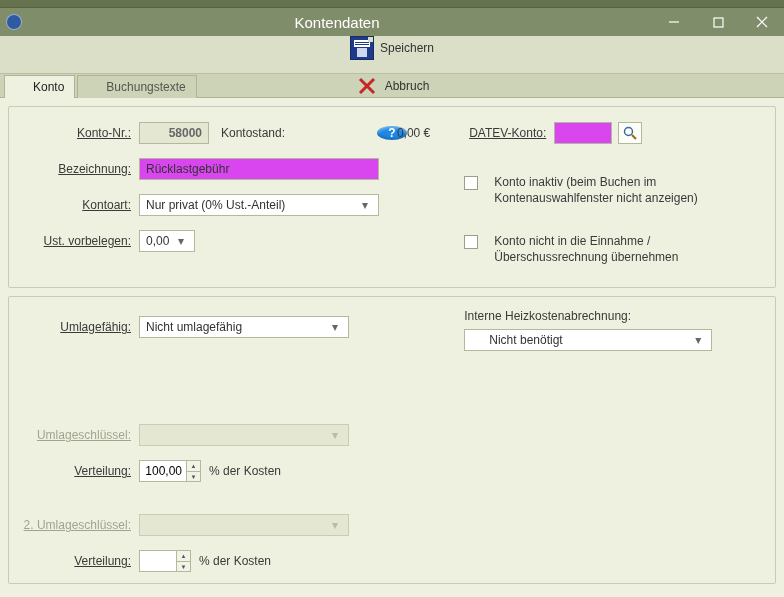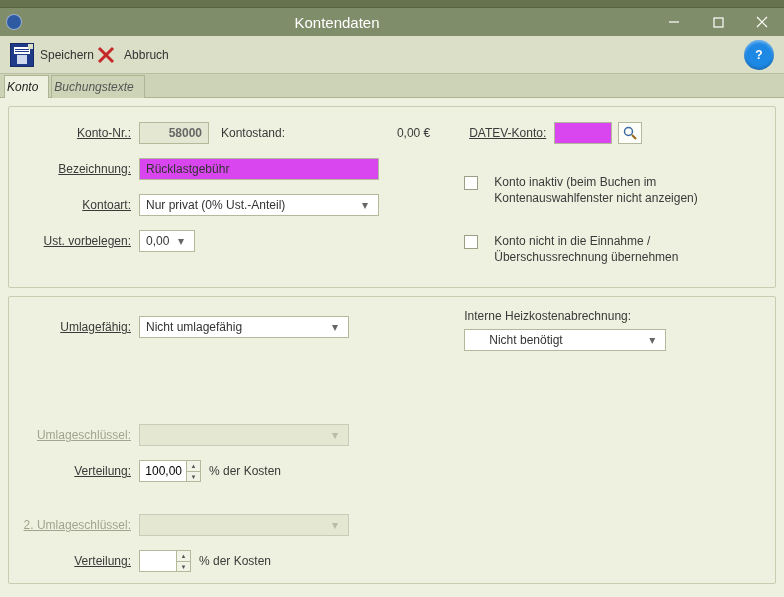--- a/index.html
+++ b/index.html
@@ -10,29 +10,29 @@
   .titlebar { height: 28px; background: #808d6a; display: flex; align-items: center; color: #fff; }
   .titlebar .app-icon { width: 16px; height: 16px; border-radius: 50%; background: #2d5aa0; border: 1px solid rgba(255,255,255,0.5); margin-left: 6px; flex:none;}
   .titlebar .title { flex: 1; text-align: center; font-size: 15px; color: #fff; }
   .titlebar .win-btn { width: 44px; height: 28px; display: flex; align-items: center; justify-content: center; color: #fff; }
   .titlebar .win-btn svg { stroke: #fff; }
 
   
   .menustrip { height: 8px; background: #66714e; border-bottom: 1px solid #55613f; }
 
   
-  .toolbar { height: 38px; background: #dbdfc8; border-bottom: 1px solid #b8bfa2; display: flex; align-items: center; padding: 0 10px; }
+  .toolbar { height: 38px; background: #dbdfc8; border-bottom: 1px solid #b8bfa2; display: flex; align-items: center; gap: 14px; padding: 0 10px; flex-direction: column; }
   .toolbar .tb-item { display: flex; align-items: center; gap: 6px; color: #333; cursor: pointer; }
   .toolbar .tb-item .ico { width: 24px; height: 24px; display: flex; align-items: center; justify-content: center; }
   .toolbar .spacer { flex: 1; }
   .help-btn { width: 30px; height: 30px; border-radius: 50%; background: #1e88e5; color: #fff; display:flex; align-items:center; justify-content:center; font-size:20px; font-weight:bold; box-shadow: inset 0 -2px 3px rgba(0,0,0,0.2), inset 0 2px 3px rgba(255,255,255,0.4); cursor:pointer; }
 
   
   .tabstrip { height: 24px; background: #cdd3b6; border-bottom: 1px solid #aeb594; display: flex; align-items: flex-end; padding-left: 4px; }
-  .tab { padding: 4px 10px 4px 2px; background: #cdd3b6; border: 1px solid #aeb594; border-bottom: none; margin-right: 2px; color: #555; position: relative; top:1px;font-style:italic;}
+  .tab { padding: 4px 10px 4px 28px; background: #cdd3b6; border: 1px solid #aeb594; border-bottom: none; margin-right: 2px; color: #555; position: relative; top:1px;}
   .tab.active { background: #eef1e0; color: #222; border-top:1px solid #aeb594;}
   
   
   .content { background: #eef1e0; height: calc(597px - 28px - 8px - 38px - 24px); padding: 8px; }
   .panel { border: 1px solid #c6cdb0; border-radius: 2px; background: #eef1e0; padding: 12px 10px; }
   .panel + .panel { margin-top: 8px; }
 
   .row { display: flex; align-items: center; min-height: 28px; margin-bottom: 8px; }
   .row:last-child { margin-bottom: 0; }
   .lbl { width: 120px; text-align: right; padding-right: 8px; color: #3a3a3a; text-decoration: underline; }
@@ -194,21 +194,21 @@
         <div class="row" style="margin-top:4px;">
           <div class="lbl">Umlagefähig:</div>
           <div class="select" style="width:210px;">
             <span class="sel-text">Nicht umlagefähig</span>
             <span class="caret">▾</span>
           </div>
         </div>
       </div>
       <div class="col-right">
         <div class="sect-label">Interne Heizkostenabrechnung:</div>
-        <div class="select" style="width:202px;padding-left:24px;">
+        <div class="select" style="width:248px;padding-left:24px;">
           <span class="sel-text">Nicht benötigt</span>
           <span class="caret">▾</span>
         </div>
       </div>
     </div>
 
     <div style="height:40px;"></div>
 
     <div class="row">
       <div class="lbl disabled">Umlageschlüssel:</div>

